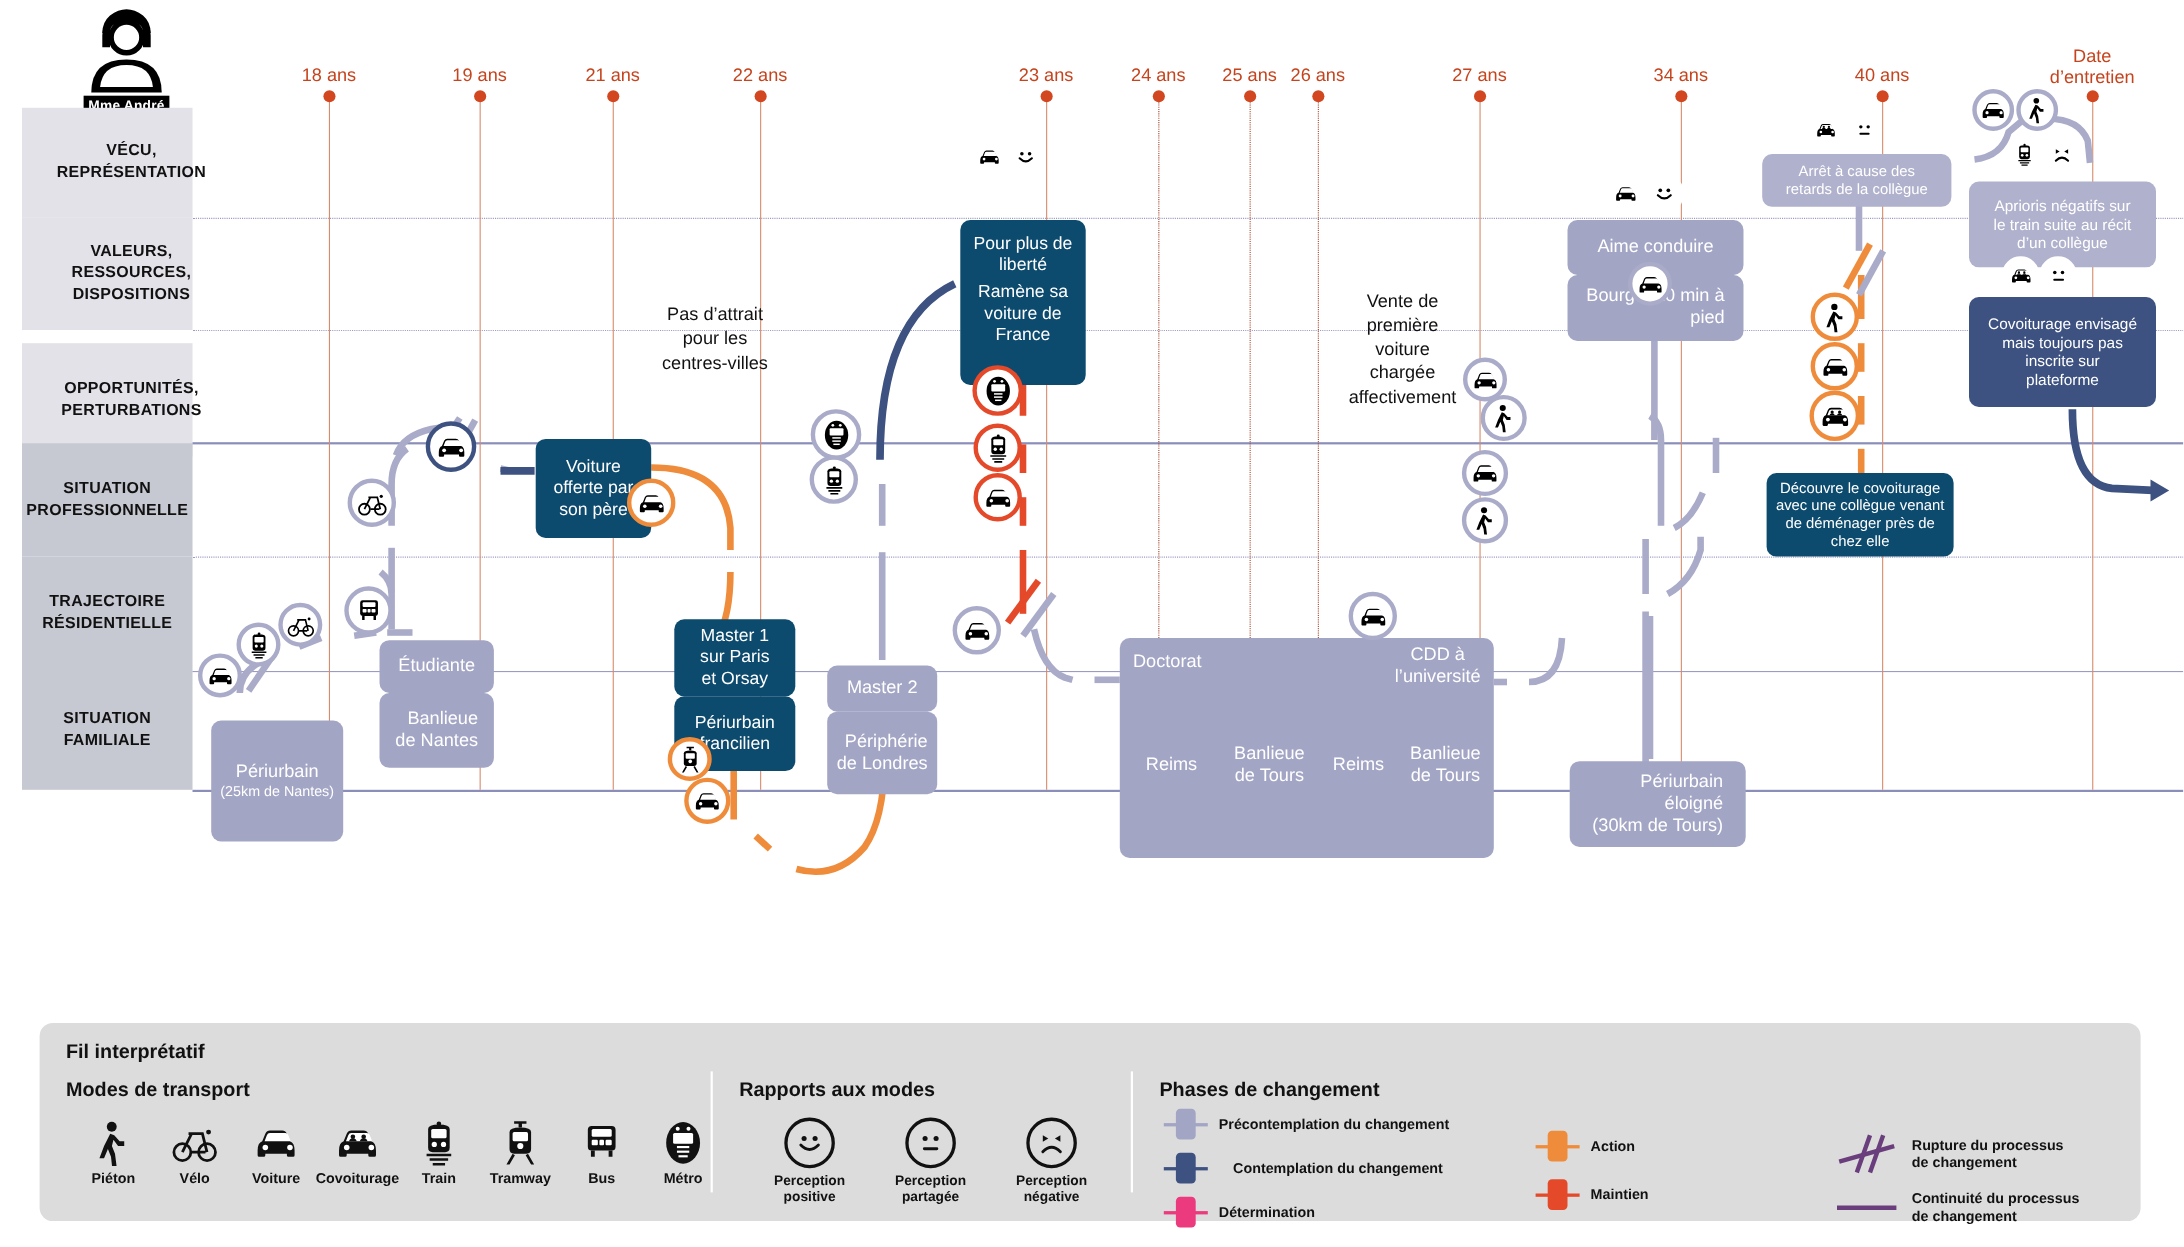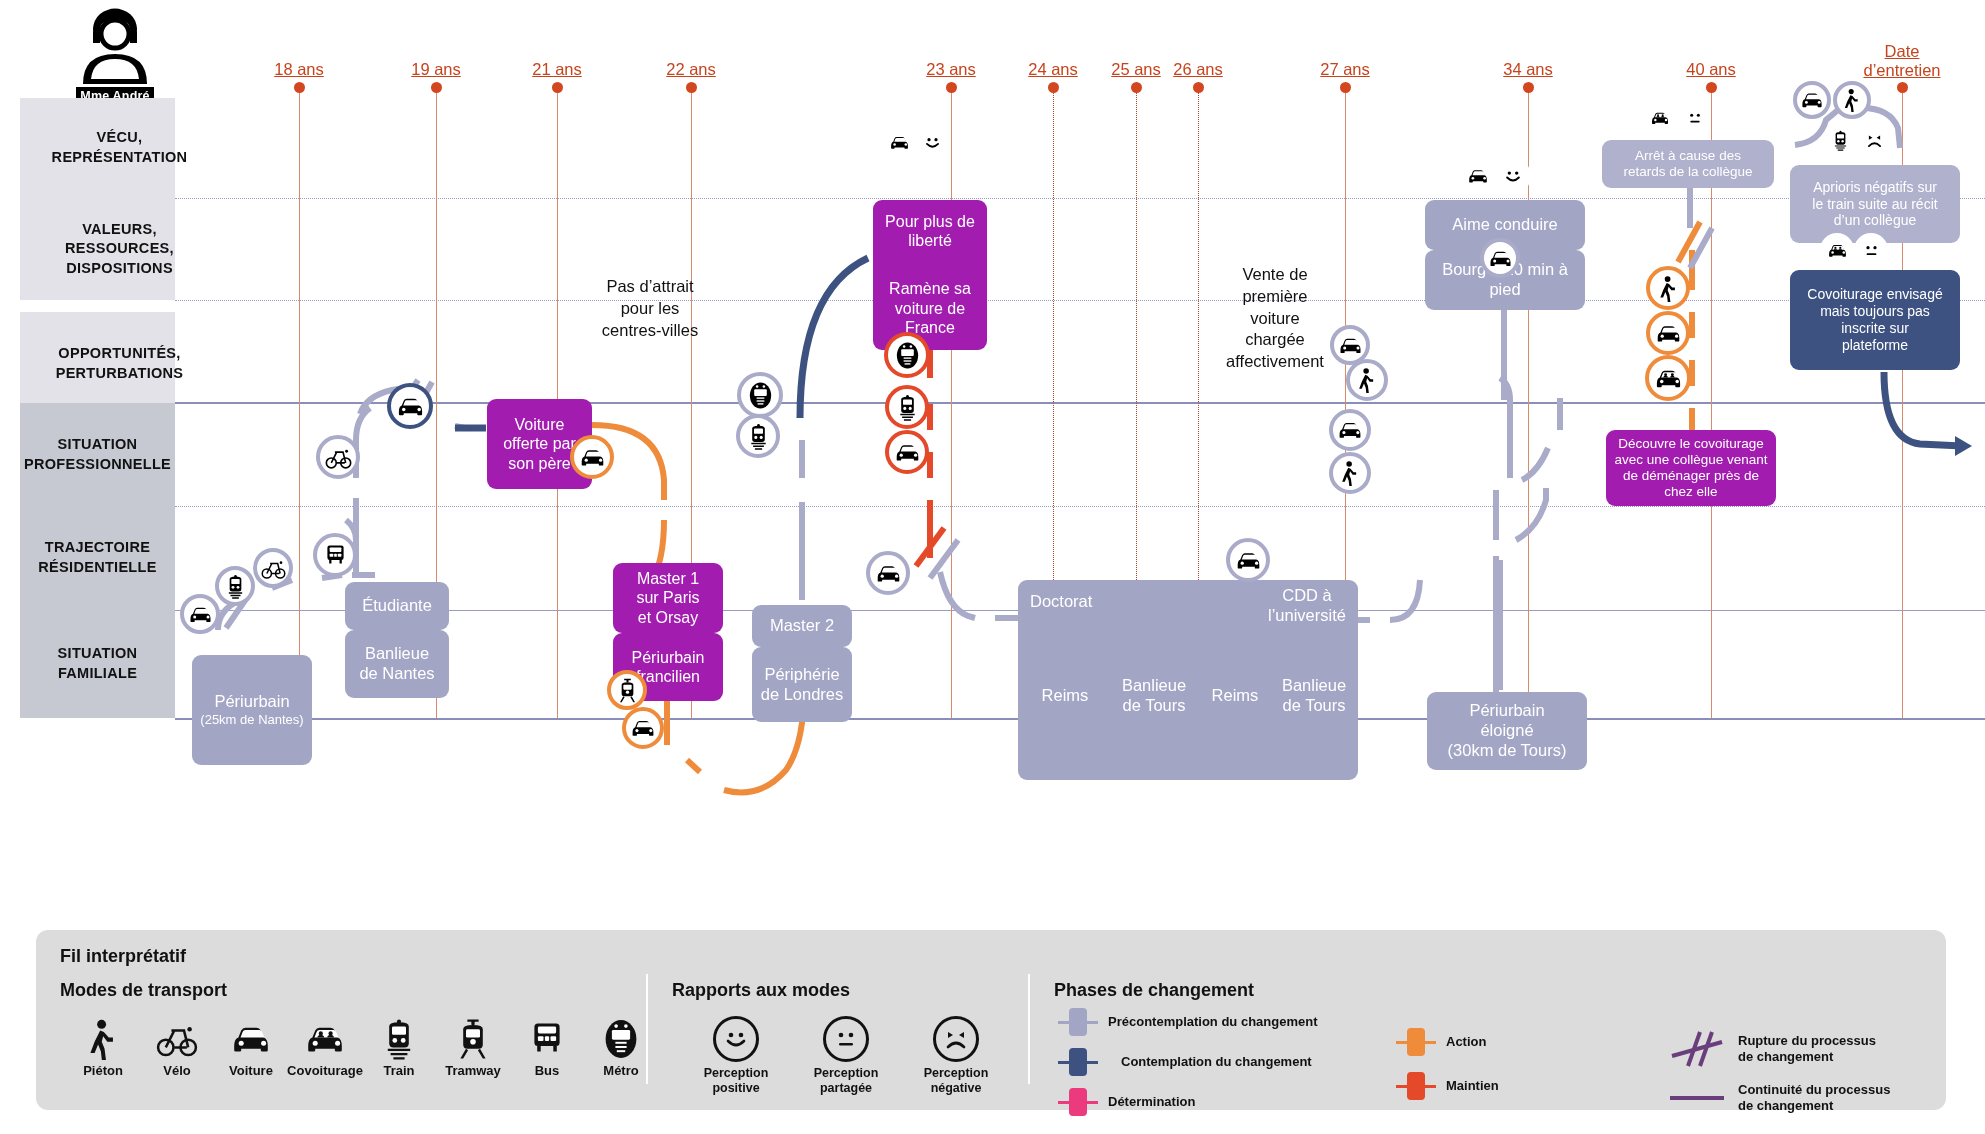--- a/index.html
+++ b/index.html
@@ -36,31 +36,31 @@
   .hline.dotted { background:none; border-top:1px dotted #9a9cc4; height:0; }
   .hline.strong { height:2px; background:#8b8eb8; }
   .vline { position:absolute; top:88px; width:1px; background:#d88b6b; }
   .vline.dotted { background:none; border-left:1px dotted #a8452a; width:0; }
   .agetick {
     position:absolute; width:11px; height:11px; border-radius:50%;
     background:#d2471f;
   }
   .agelabel {
     position:absolute; color:#c6441d; font-size:16.5px; text-align:center;
-    white-space:nowrap; transform:translateX(-50%);text-decoration:underline;
+    white-space:nowrap; transform:translateX(-50%);
   }
   
   .nbox {
     position:absolute; border-radius:9px; color:#fff;
     display:flex; flex-direction:column; align-items:center; justify-content:center;
     text-align:center; line-height:1.2; padding:4px 6px;
   }
-  .b-lilac { background:#a3a5c5; }
+  .b-lilac { background:#a3a5c5;text-align:right; }
   .b-lilac2{ background:#b0b1cd; }
-  .b-orange{ background:#a21caf;gap:23px; }
+  .b-orange{ background:#0c4a6e; }
   .b-navy  { background:#3d5280; }
   .plaintext {
     position:absolute; color:#111; text-align:center; line-height:1.32;
     font-size:16.5px;
   }
   
   .ic {
     position:absolute; border-radius:50%; background:#fff;
     display:flex; align-items:center; justify-content:center;
   }

